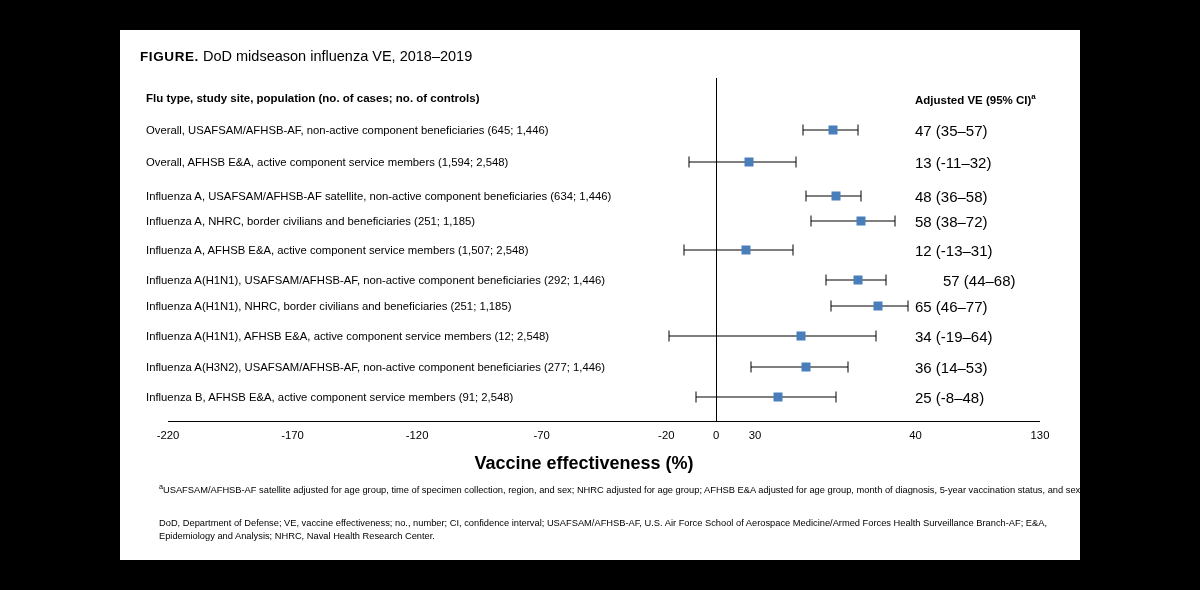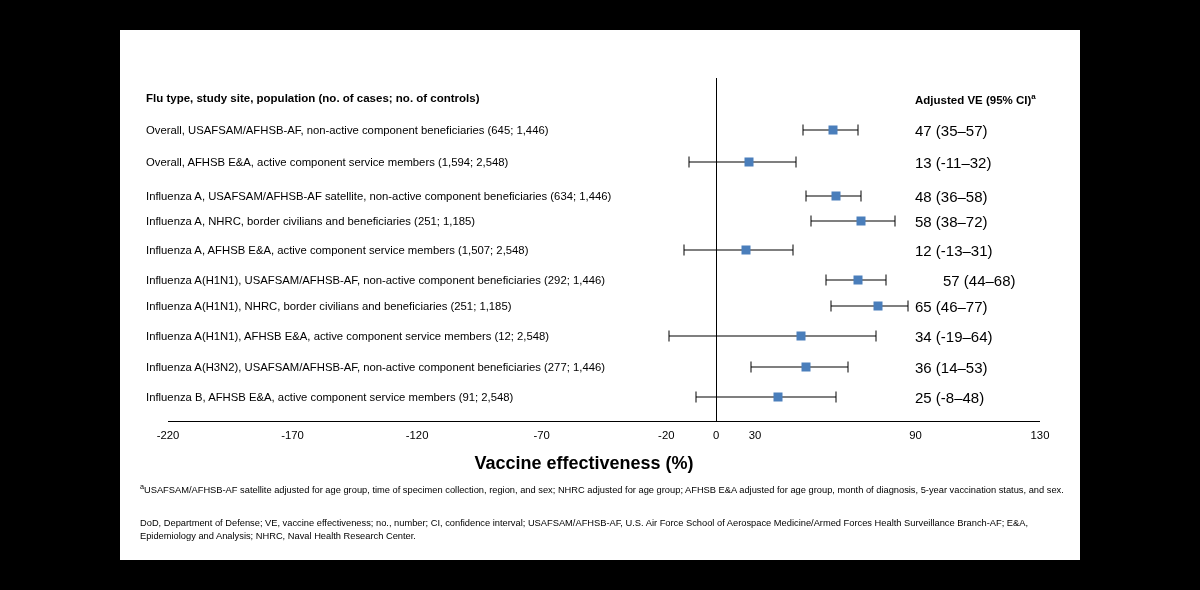--- a/index.html
+++ b/index.html
@@ -119,28 +119,33 @@
     font-weight: bold;
     color: #000;
     white-space: nowrap;
     transform: translateX(-50%);
   }
   .footnote {
     position: absolute;
     font-size: 9.3px;
     line-height: 1.35;
     color: #000;
+    margin-left: 19px;
   }
   .footnote sup { font-size: 7.2px; }
 </style>
 </head>
 <body>
 
 <div id="figure-card">
 
+  <div id="figure-title">
+    <span class="lbl">FIGURE.</span>
+    <span>DoD midseason influenza VE, 2018–2019</span>
+  </div>
 
   <div id="col-head-left">Flu type, study site, population (no. of cases; no. of controls)</div>
   <div id="col-head-right">
     <span>Adjusted VE (95% CI)</span><sup>a</sup>
   </div>
 
   <div id="plot">
     <div id="zero-line" style="left: 596.114px; top: 48px; height: 343px;"></div>
     <div id="axis-line" style="left: 48px; top: 391px; width: 872px;"></div>
   <div class="row-label" style="left: 26px; top: 100px;">Overall, USAFSAM/AFHSB-AF, non-active component beneficiaries (645; 1,446)</div>
@@ -203,21 +208,21 @@
       <div class="ci-cap" style="left: 715.703px; top: 367px;"></div>
       <div class="pt-marker" style="left: 658.4px; top: 367px; background: rgb(74, 126, 187);"></div>
       <div class="row-value" style="left: 795px; top: 367px;">25 (-8–48)</div>
       <div class="x-tick-label" style="left: 48px; top: 399px;">-220</div>
       <div class="x-tick-label" style="left: 172.571px; top: 399px;">-170</div>
       <div class="x-tick-label" style="left: 297.143px; top: 399px;">-120</div>
       <div class="x-tick-label" style="left: 421.714px; top: 399px;">-70</div>
       <div class="x-tick-label" style="left: 546.286px; top: 399px;">-20</div>
       <div class="x-tick-label" style="left: 596.114px; top: 399px;">0</div>
       <div class="x-tick-label" style="left: 635px; top: 399px;">30</div>
-      <div class="x-tick-label" style="left: 795.429px; top: 399px;">90</div>
+      <div class="x-tick-label" style="left: 795.429px; top: 399px;">40</div>
       <div class="x-tick-label" style="left: 920px; top: 399px;">130</div>
       <div id="x-axis-title" style="left: 464px; top: 423px;">Vaccine effectiveness (%)</div>
     </div>
 
   <div class="footnote" id="footnote-a" style="left:20px; top:452px; width:925px;">
     <sup>a</sup><span>USAFSAM/AFHSB-AF satellite adjusted for age group, time of specimen collection, region, and sex; NHRC adjusted for age group; AFHSB E&amp;A adjusted for age group, month of diagnosis, 5-year vaccination status, and sex.</span>
   </div>
   <div class="footnote" id="footnote-abbr" style="left:20px; top:487px; width:925px;">DoD, Department of Defense; VE, vaccine effectiveness; no., number; CI, confidence interval; USAFSAM/AFHSB-AF, U.S. Air Force School of Aerospace Medicine/Armed Forces Health Surveillance Branch-AF; E&amp;A, Epidemiology and Analysis; NHRC, Naval Health Research Center.</div>
 
 </div>

